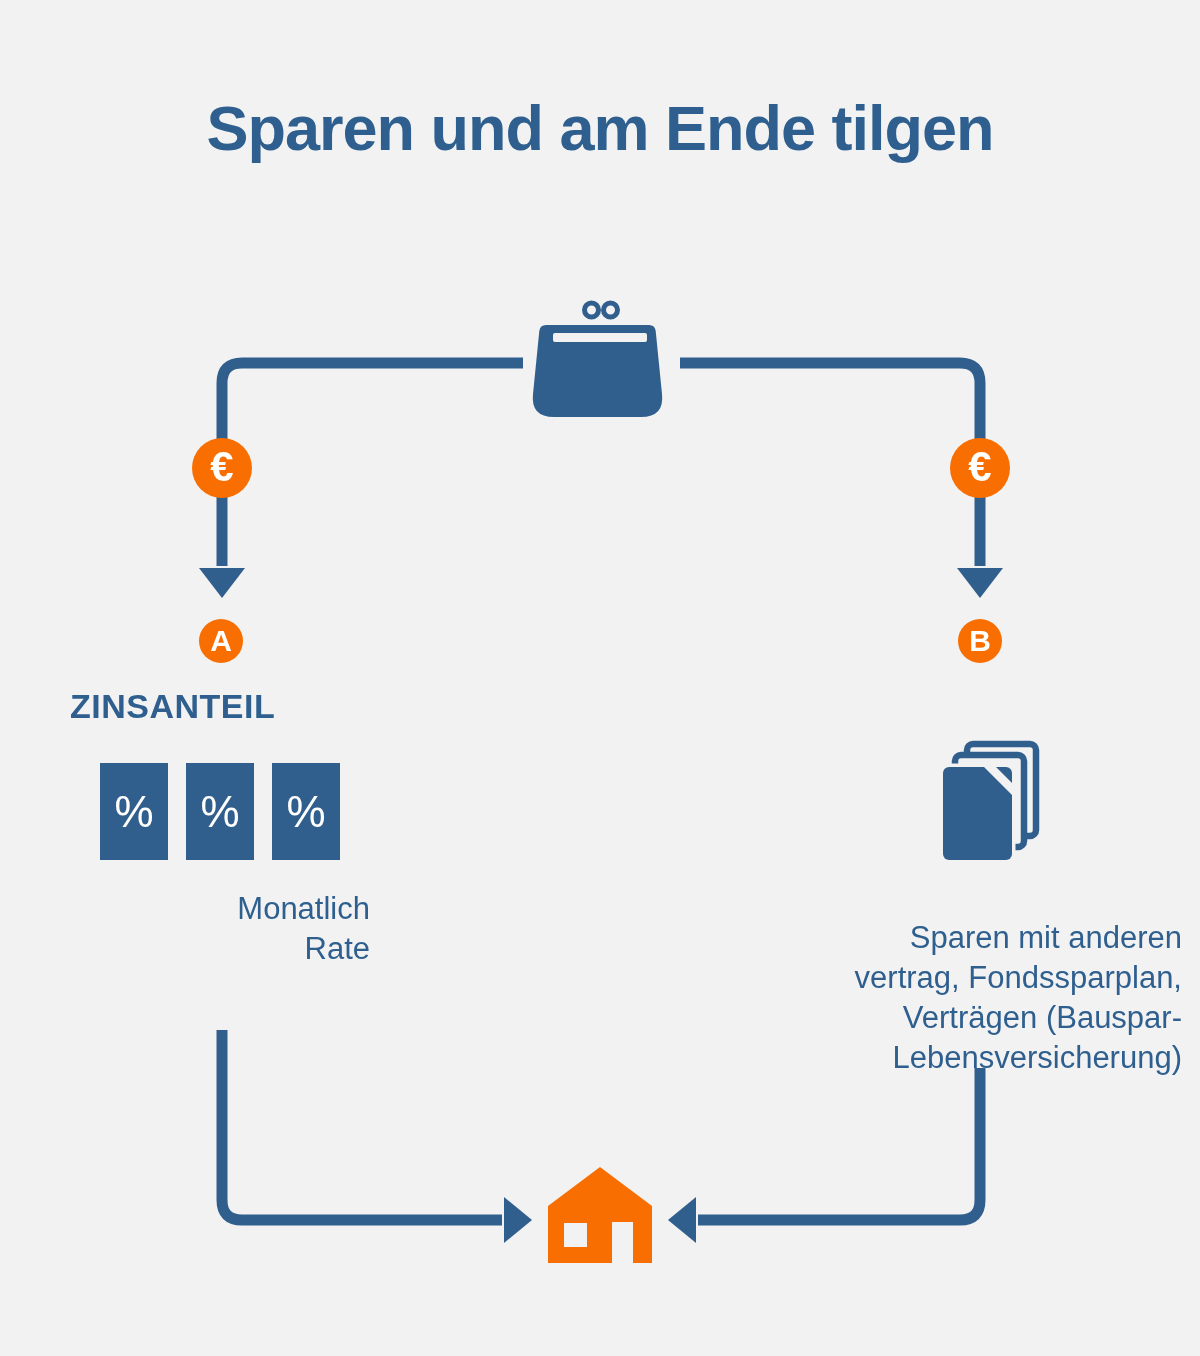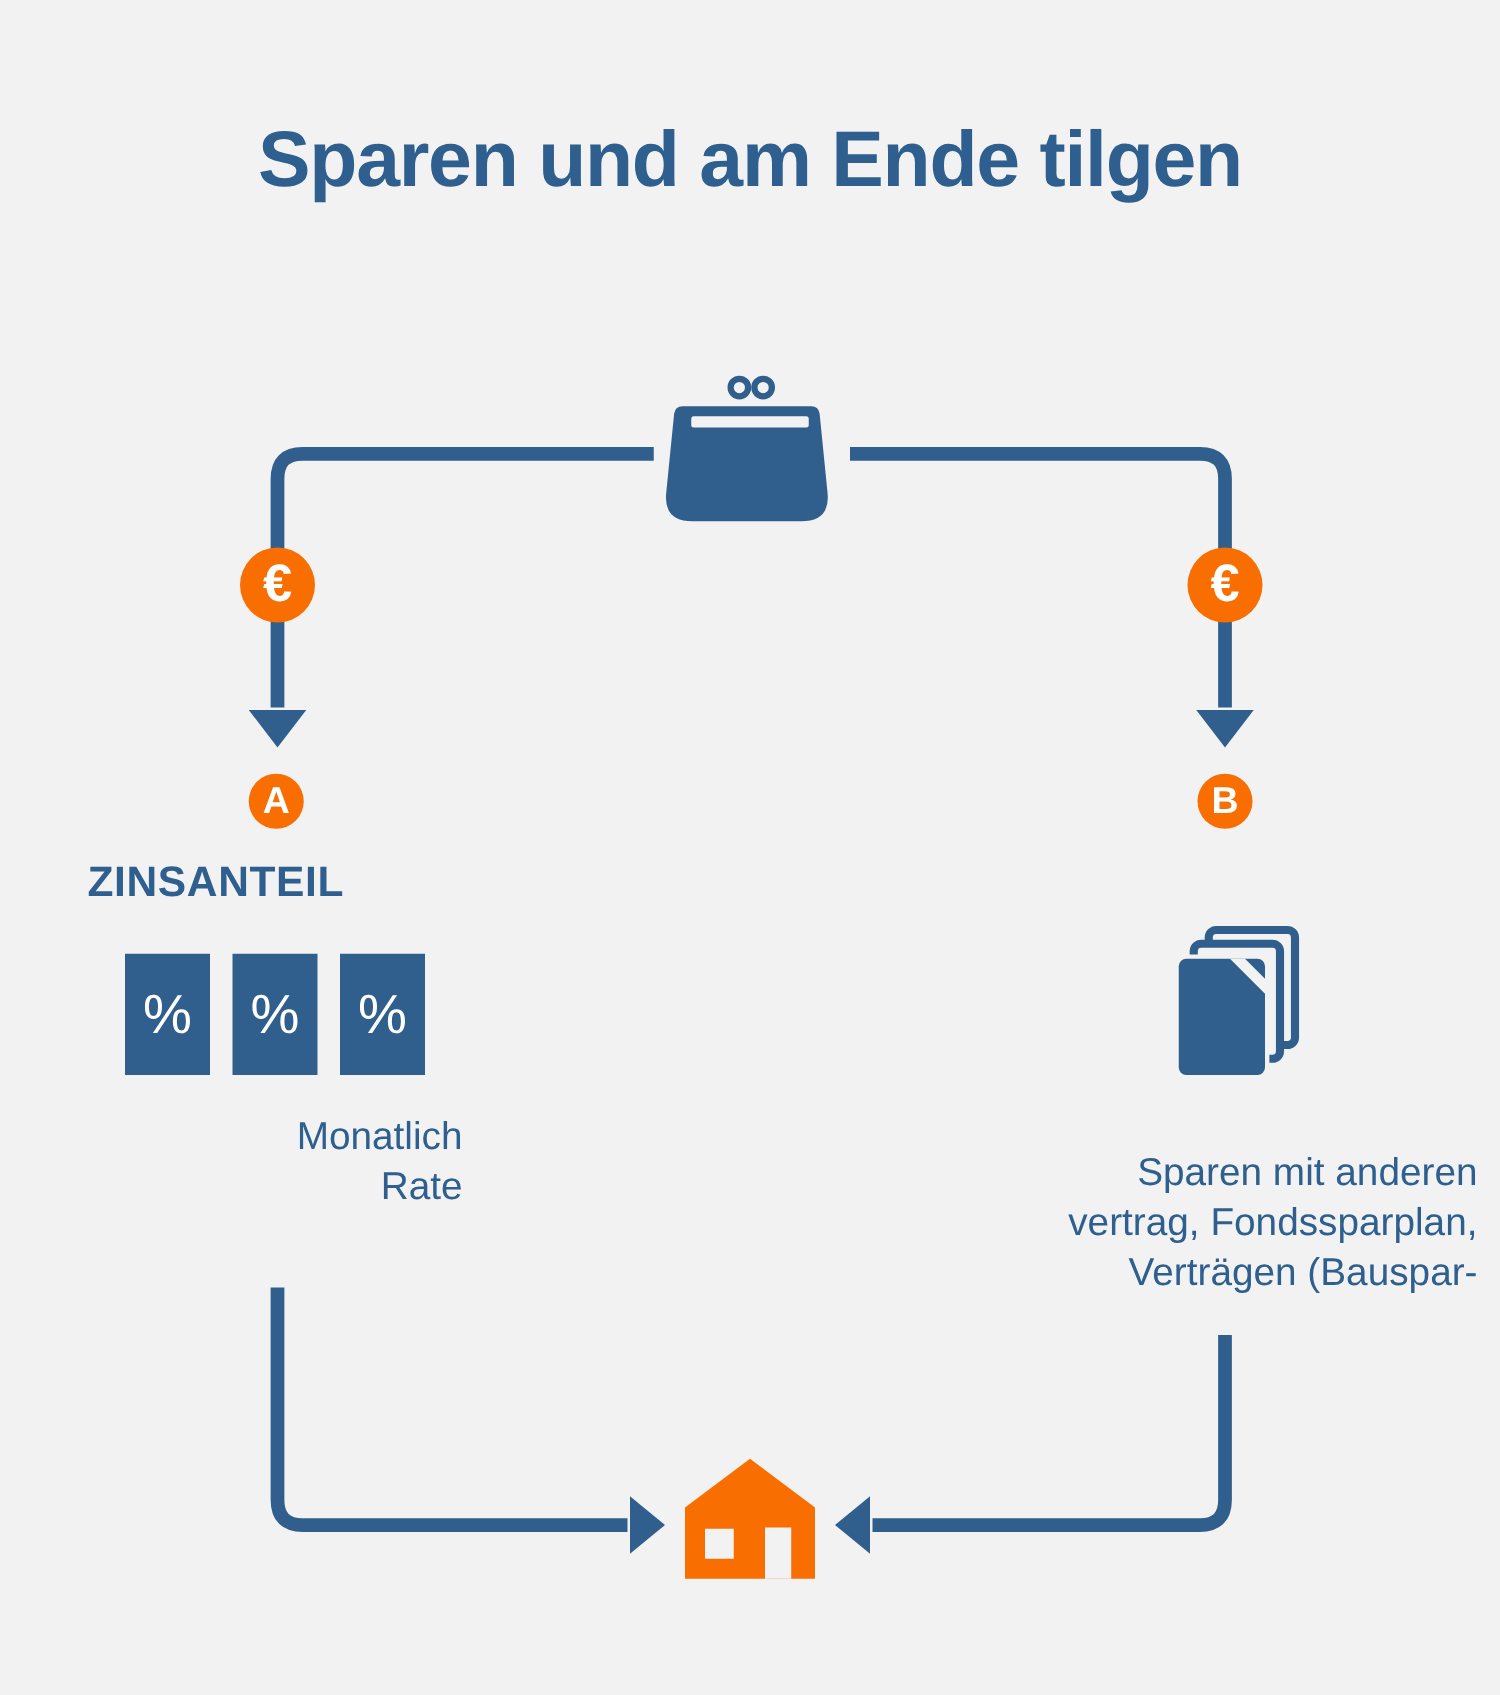--- a/index.html
+++ b/index.html
@@ -150,15 +150,16 @@
 
   <div class="abs desc" id="desc-left">
     <div>Monatlich</div>
     <div>Rate</div>
   </div>
 
   <div class="abs desc" id="desc-right">
     <div>Sparen mit anderen</div>
     <div>vertrag, Fondssparplan,</div>
     <div>Verträgen (Bauspar-</div>
+    <div>Lebensversicherung)</div>
   </div>
 
 </div>
 
 </body></html>

